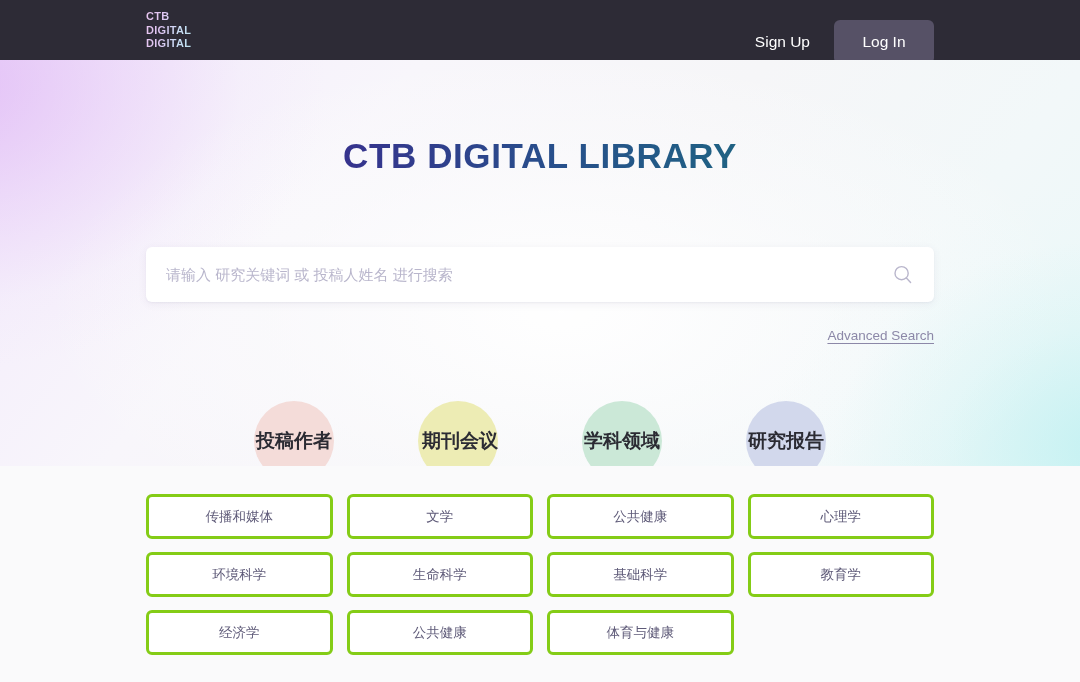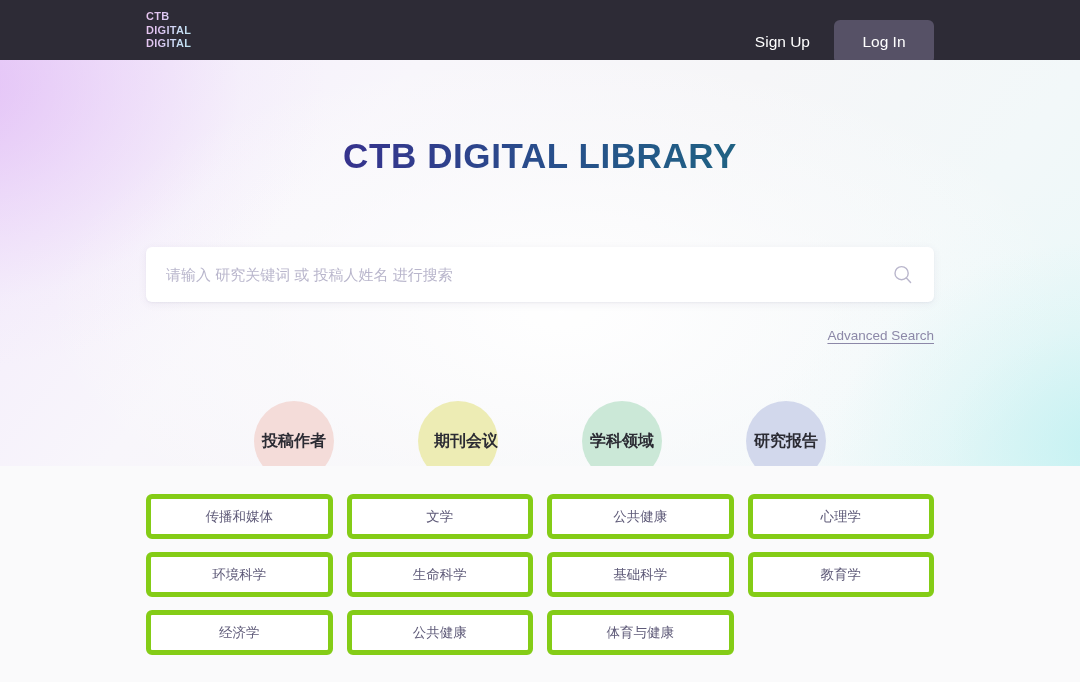--- a/index.html
+++ b/index.html
@@ -162,21 +162,21 @@
     gap: 84px;
   }
 
   .circle {
     width: 80px;
     height: 80px;
     border-radius: 50%;
     display: flex;
     align-items: center;
     justify-content: center;
-    font-size: 16px;
+    font-size: 19px;
     font-weight: bold;
     color: #2B2B33;
     cursor: pointer;
     user-select: none;
   }
 
   
   .disciplines {
     padding: 28px 146px 0 146px;
     background: #FAFAFB;
@@ -190,21 +190,21 @@
 
   .grid {
     display: grid;
     grid-template-columns: repeat(4, 1fr);
     gap: 13px 14px;
   }
 
   .tile {
     height: 45px;
     background: #FFFFFF;
-    border: 5px solid #84cc16;
+    border: 3px solid #84cc16;
     border-radius: 6px;
     display: flex;
     align-items: center;
     justify-content: center;
     font-size: 13.5px;
     color: #5E5A78;
     cursor: pointer;
     user-select: none;
   }
 </style>

